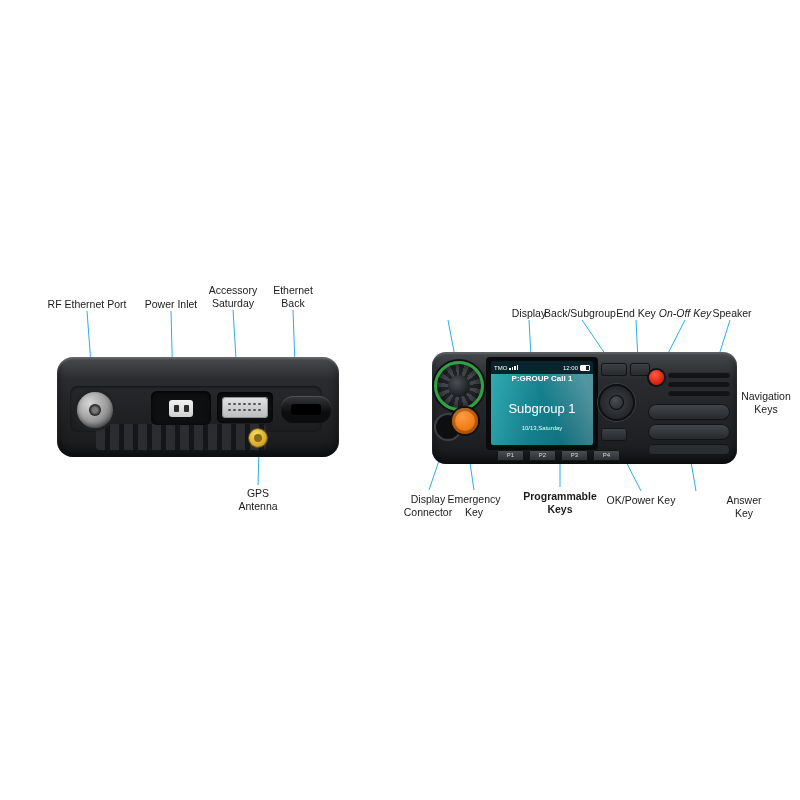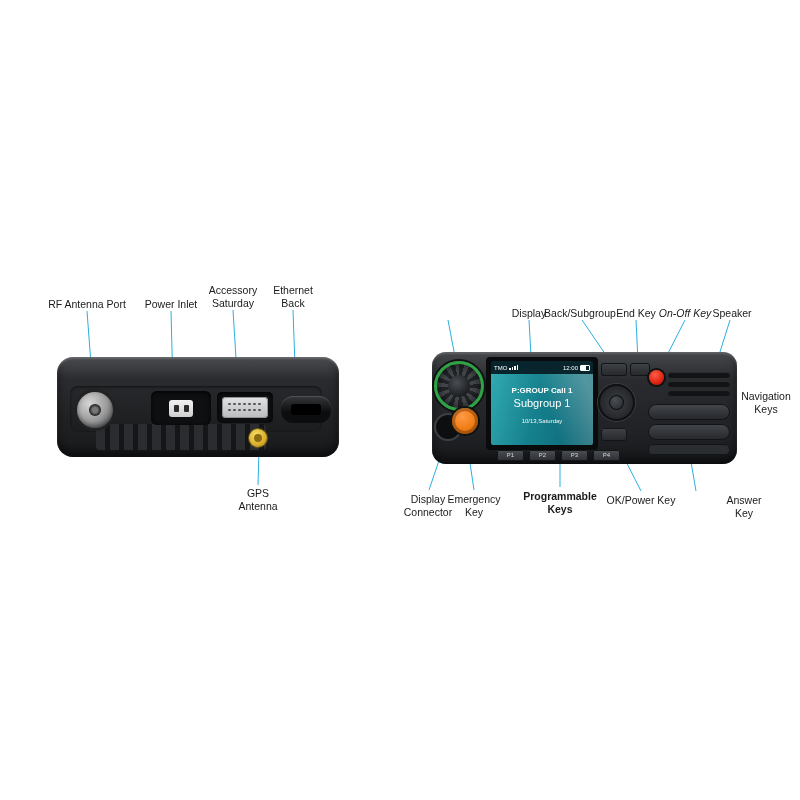--- a/index.html
+++ b/index.html
@@ -59,22 +59,22 @@
     justify-content:space-between;padding:0 3px;font-size:6px;}
   .scr-left,.scr-right{display:flex;align-items:center;gap:2px;}
   .sig{display:flex;align-items:flex-end;gap:1px;}
   .sig i{display:block;width:1.5px;background:#fff;}
   .batt{width:8px;height:4px;border:1px solid #fff;border-radius:1px;position:relative;}
   .batt::after{content:"";position:absolute;left:0;top:0;bottom:0;width:5px;background:#fff;}
   .scr-main{height:71px;background:linear-gradient(105deg,#31aab0 0%,#15808d 45%,#0d6372 100%);
     position:relative;color:#fff;text-align:center;}
   .scr-main::after{content:"";position:absolute;inset:0;
     background:linear-gradient(70deg,transparent 55%,rgba(255,255,255,.28) 92%);}
-  .scr-call{padding-top:12px;font-size:8px;font-weight:bold;position:relative;z-index:1;}
-  .scr-sub{font-size:11px;margin-top:2px;position:relative;z-index:1;}
+  .scr-call{font-size:8px;font-weight:bold;position:relative;z-index:1;}
+  .scr-sub{font-size:13px;margin-top:18px;position:relative;z-index:1;}
   .scr-date{font-size:6px;margin-top:9px;opacity:.95;position:relative;z-index:1;}
   .prog-row{position:absolute;left:497px;top:450px;display:flex;gap:5px;}
   .pkey{width:27px;height:11px;border-radius:2px;background:linear-gradient(#4c5055,#2b2e31);
     box-shadow:inset 0 0 0 1px #141517;color:#d4d8db;font-size:6px;line-height:11px;text-align:center;}
   .skey{position:absolute;border-radius:3px;background:linear-gradient(#3f4247,#26282b);
     box-shadow:inset 0 0 0 1px #131416, inset 0 1px 1px rgba(255,255,255,.12);}
   .onoff{position:absolute;left:649px;top:370px;width:15px;height:15px;border-radius:50%;
     background:radial-gradient(circle at 40% 32%,#ff5c45,#de2412 60%,#a80e04);box-shadow:0 0 0 2px #101113;}
   .navpad{position:absolute;left:598px;top:384px;width:37px;height:37px;border-radius:50%;
     background:radial-gradient(#3d4045,#1e2023 80%);box-shadow:inset 0 0 0 2px #0f1011, 0 0 0 1px #3a3d41;}
@@ -126,21 +126,21 @@
     <div class="power-pin" style="left:184px;"></div>
     <div class="acc-recess"></div>
     <div class="acc-conn"></div>
     <div class="acc-pins"></div>
     <div class="eth-port"></div>
     <div class="eth-slot"></div>
     <div class="gps-ant"></div>
     <div class="gps-dot"></div>
   </div>
 
-  <div class="callout" style="left:87px;top:298px;">RF Antenna Port</div>
+  <div class="callout" style="left:87px;top:298px;">RF Ethernet Port</div>
   <div class="callout" style="left:171px;top:298px;">Power Inlet</div>
   <div class="callout" style="left:233px;top:284px;width:66px;">Accessory Saturday</div>
   <div class="callout" style="left:293px;top:284px;width:54px;">Ethernet Back</div>
   <div class="callout" style="left:258px;top:487px;width:52px;">GPS Antenna</div>
 
   <div>
     <div class="front-body"></div>
     <div class="knob"></div>
     <div class="knob-cap"></div>
     <div class="aviation"></div>

